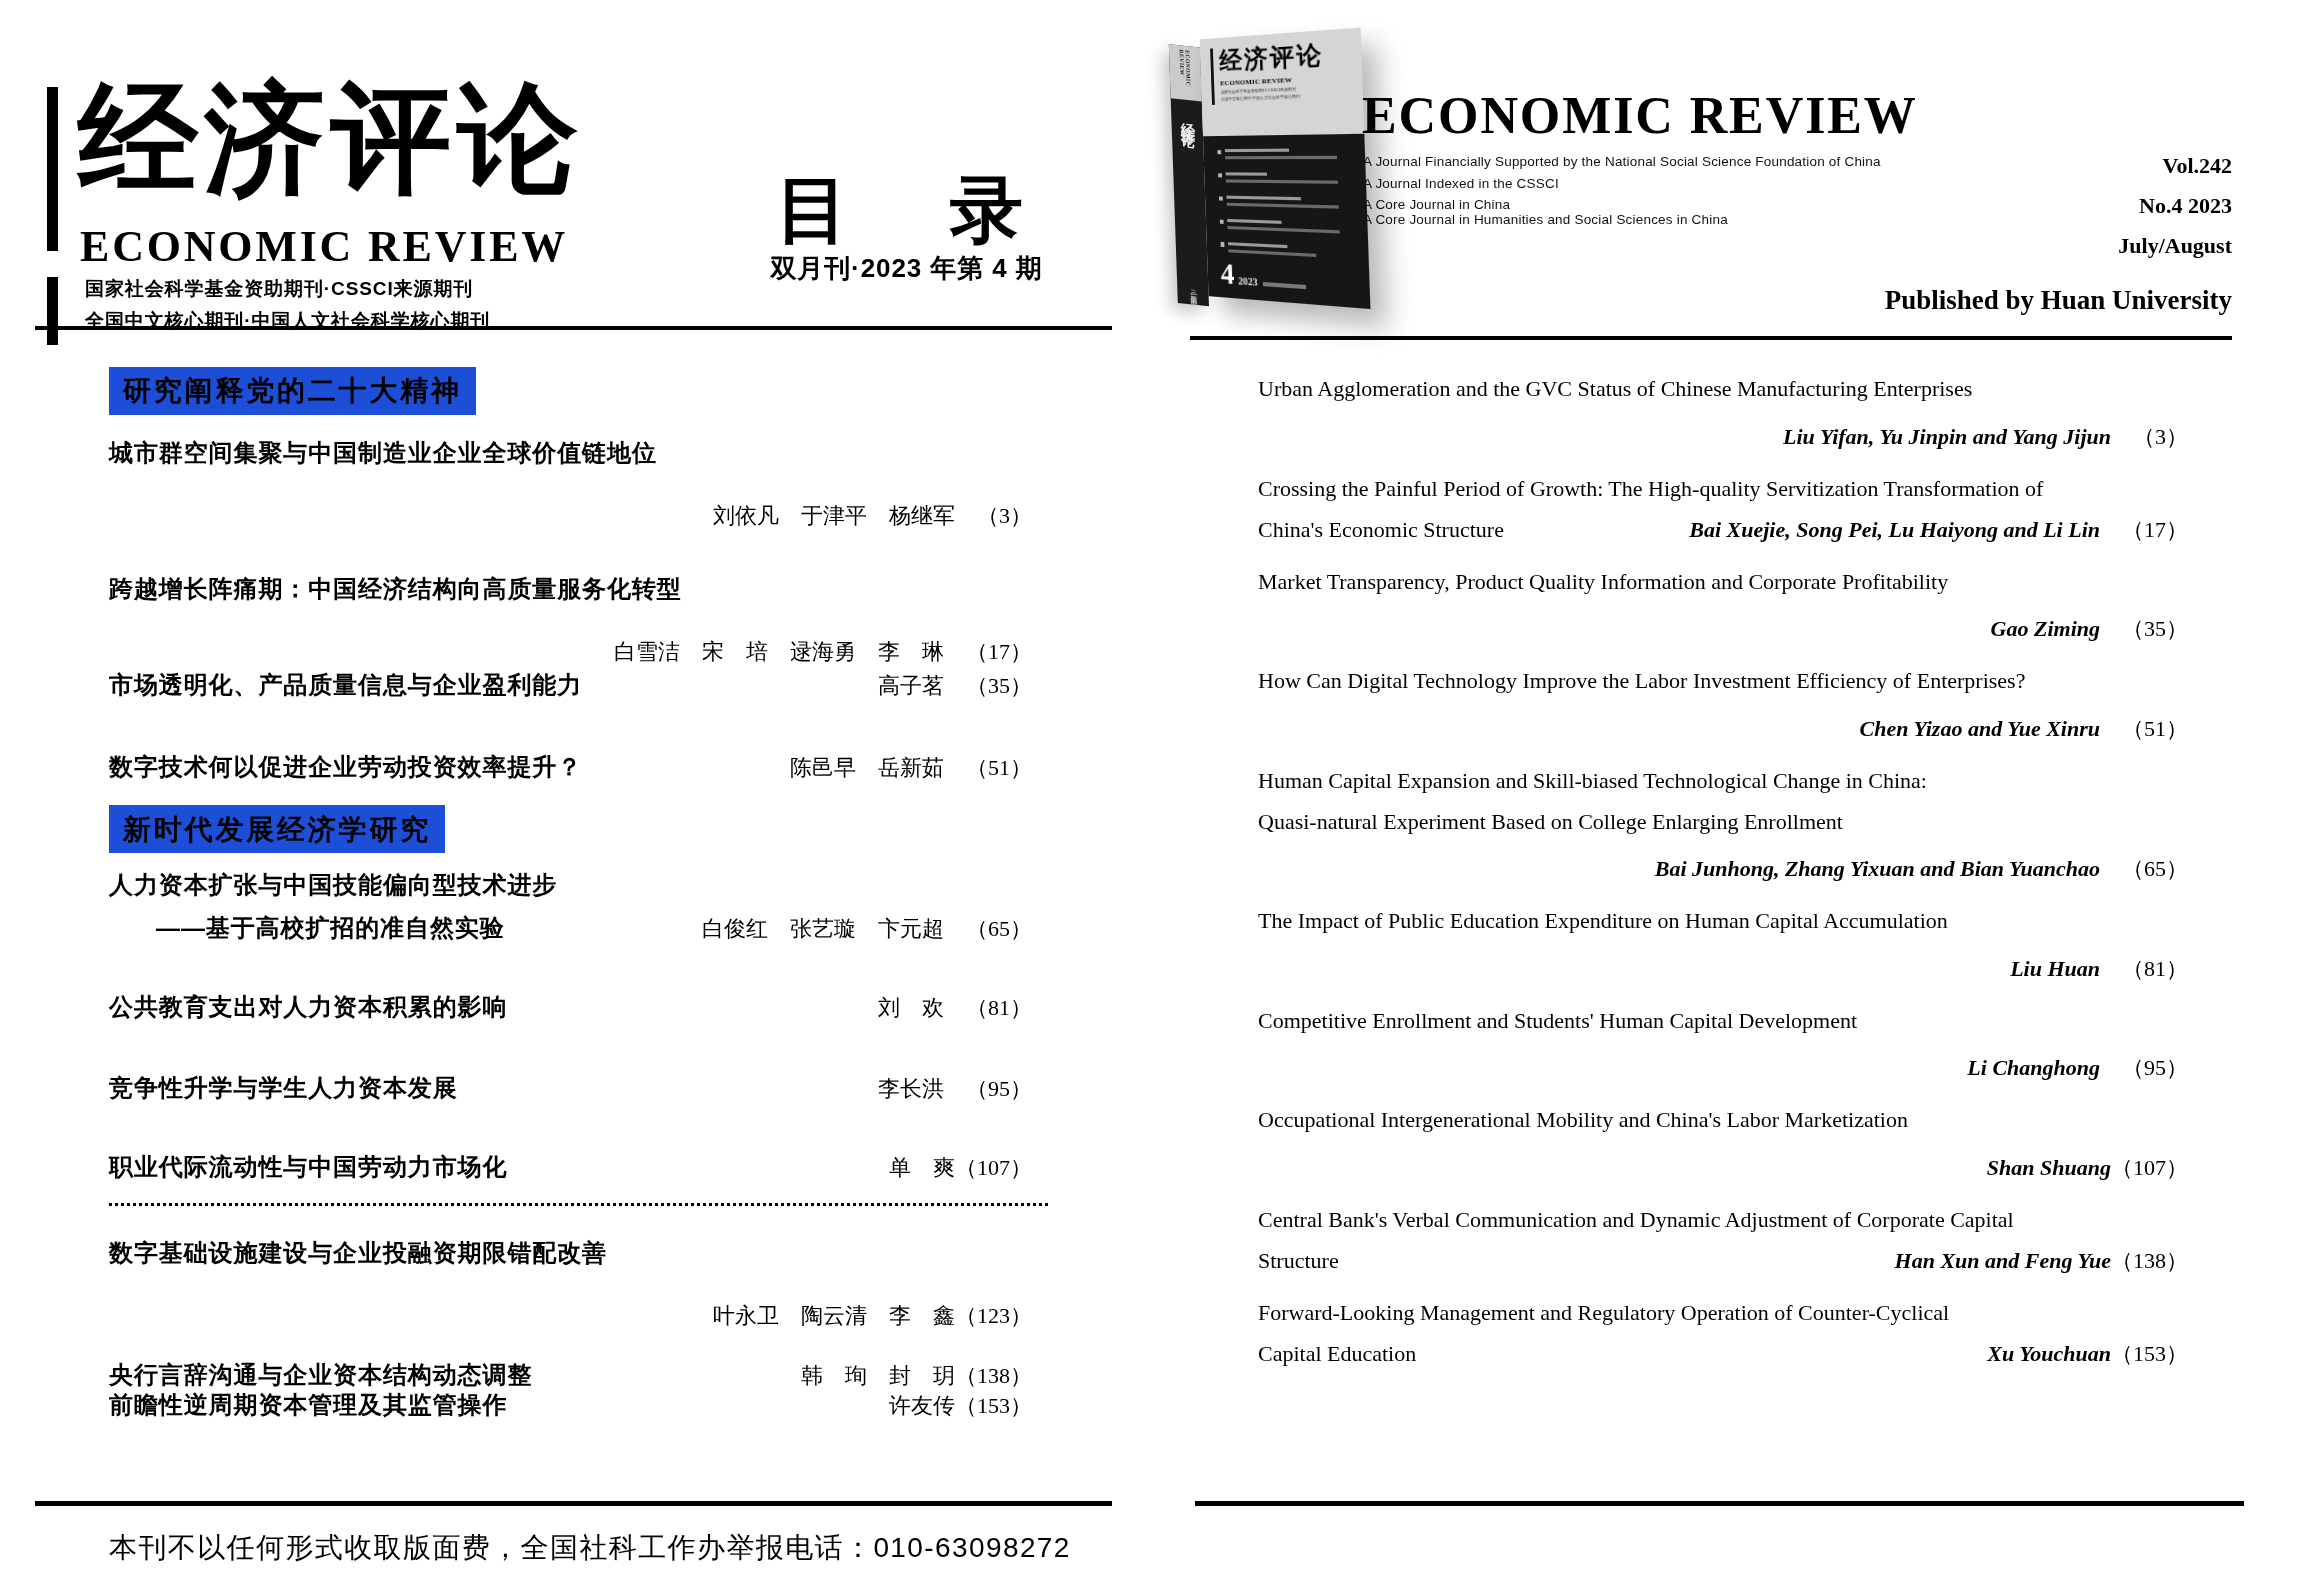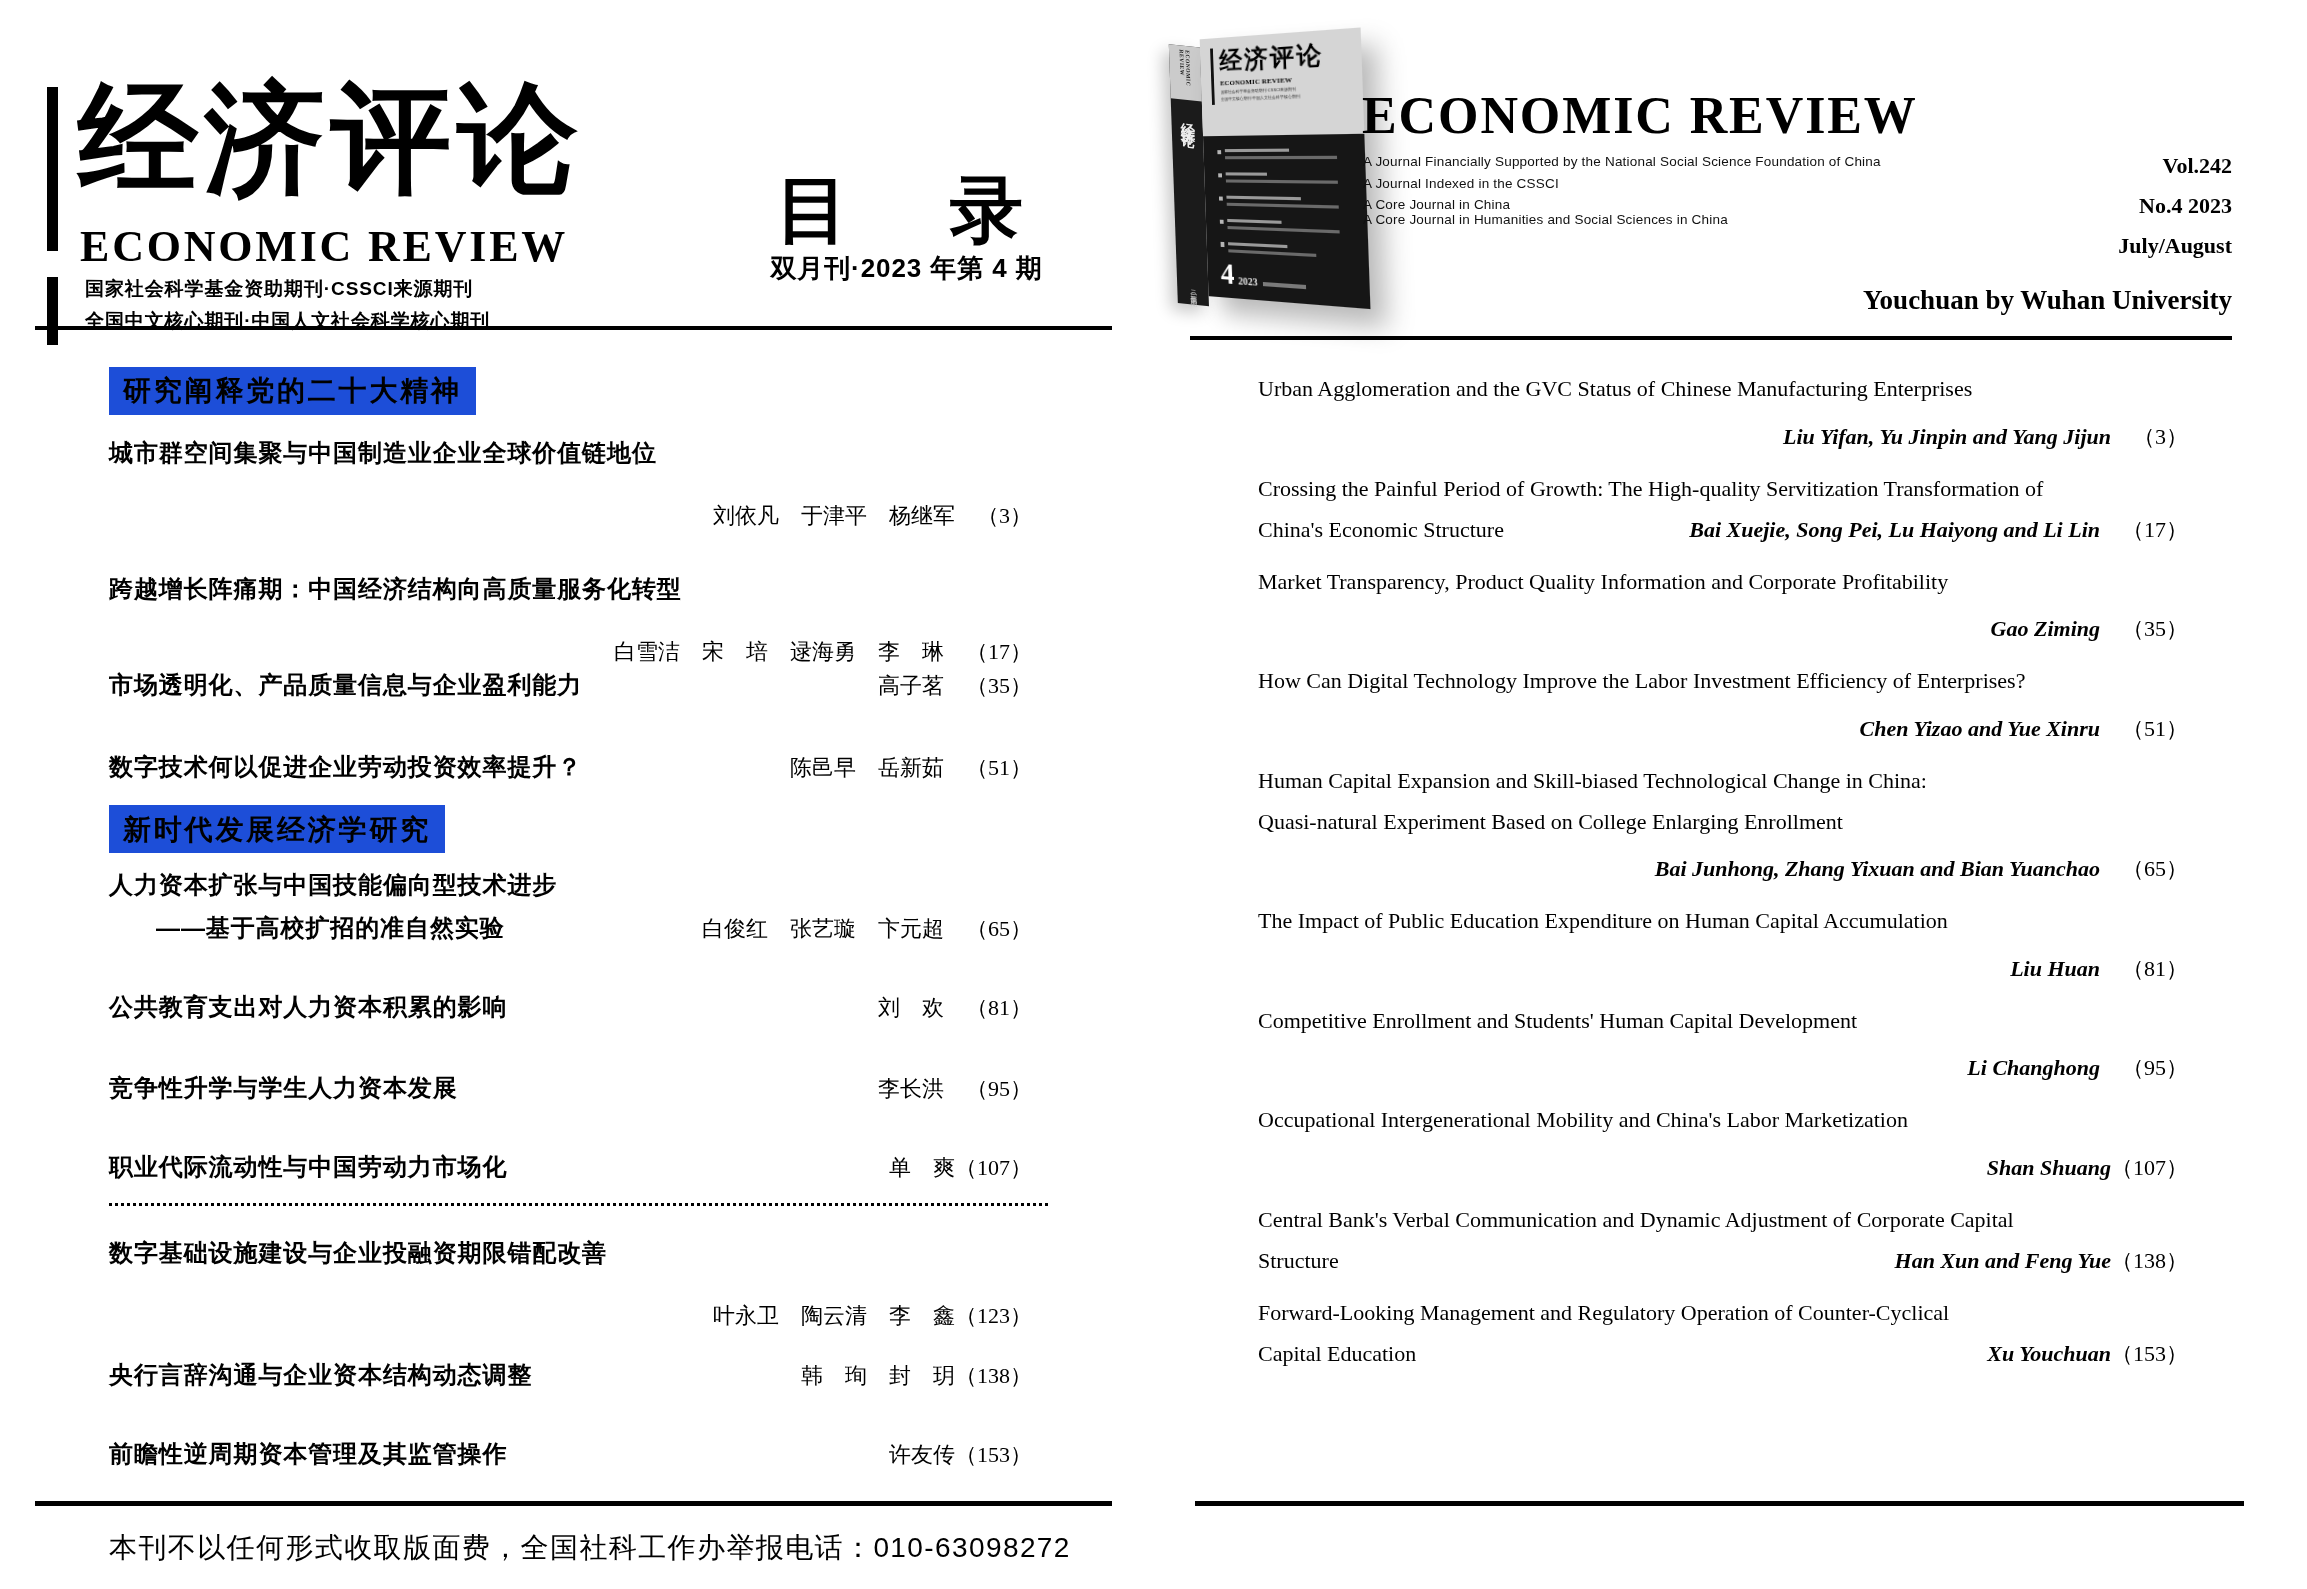--- a/index.html
+++ b/index.html
@@ -227,21 +227,21 @@
       <div class="zh-inline">
         <div class="zh-title">职业代际流动性与中国劳动力市场化</div>
         <span class="zh-authors"><span>单　爽</span><span class="zh-page">（107）</span></span>
       </div>
     </div>
     <div class="zh-divider" style="margin-bottom: 32px;"></div>
     <div class="zh-article" style="margin-bottom: 30px;">
       <div class="zh-title">数字基础设施建设与企业投融资期限错配改善</div>
       <div class="zh-authors-line"><span class="zh-authors"><span>叶永卫　陶云清　李　鑫</span><span class="zh-page">（123）</span></span></div>
     </div>
-    <div class="zh-article" style="margin-bottom: 49px;">
+    <div class="zh-article" style="">
       <div class="zh-inline">
         <div class="zh-title">央行言辞沟通与企业资本结构动态调整</div>
         <span class="zh-authors"><span>韩　珣　封　玥</span><span class="zh-page">（138）</span></span>
       </div>
     </div>
     <div class="zh-article" style="margin-bottom: 0px;">
       <div class="zh-inline">
         <div class="zh-title">前瞻性逆周期资本管理及其监管操作</div>
         <span class="zh-authors"><span>许友传</span><span class="zh-page">（153）</span></span>
       </div>
@@ -313,21 +313,21 @@
 </div>
 
 <div class="abs" id="rp-title">ECONOMIC REVIEW</div>
 <div class="abs rp-tagline" id="rp-tag0">A Journal Financially Supported by the National Social Science Foundation of China</div>
 <div class="abs rp-tagline" id="rp-tag1">A Journal Indexed in the CSSCI</div>
 <div class="abs rp-tagline" id="rp-tag2">A Core Journal in China</div>
 <div class="abs rp-tagline" id="rp-tag3">A Core Journal in Humanities and Social Sciences in China</div>
 <div class="abs rp-vol" id="rp-volume">Vol.242</div>
 <div class="abs rp-vol" id="rp-number">No.4 2023</div>
 <div class="abs rp-vol" id="rp-months">July/August</div>
-<div class="abs" id="rp-publisher">Youchuan by Wuhan University</div>
+<div class="abs" id="rp-publisher">Published by Huan University</div>
 <div class="abs rule" id="rule-right-top"></div>
 
 <div class="abs" id="en-list">
     <div class="en-item" style="margin-bottom: 24px;">
       <div class="en-line">Urban Agglomeration and the GVC Status of Chinese Manufacturing Enterprises</div>
       <div class="en-authors-row"><span class="en-authors"><span>Liu Yifan, Yu Jinpin and Yang Jijun</span><span class="en-page">　（3）</span></span></div>
     </div>
     <div class="en-item" style="margin-bottom: 24px;">
       <div class="en-line">Crossing the Painful Period of Growth: The High-quality Servitization Transformation of</div>
       <div class="en-flex">

